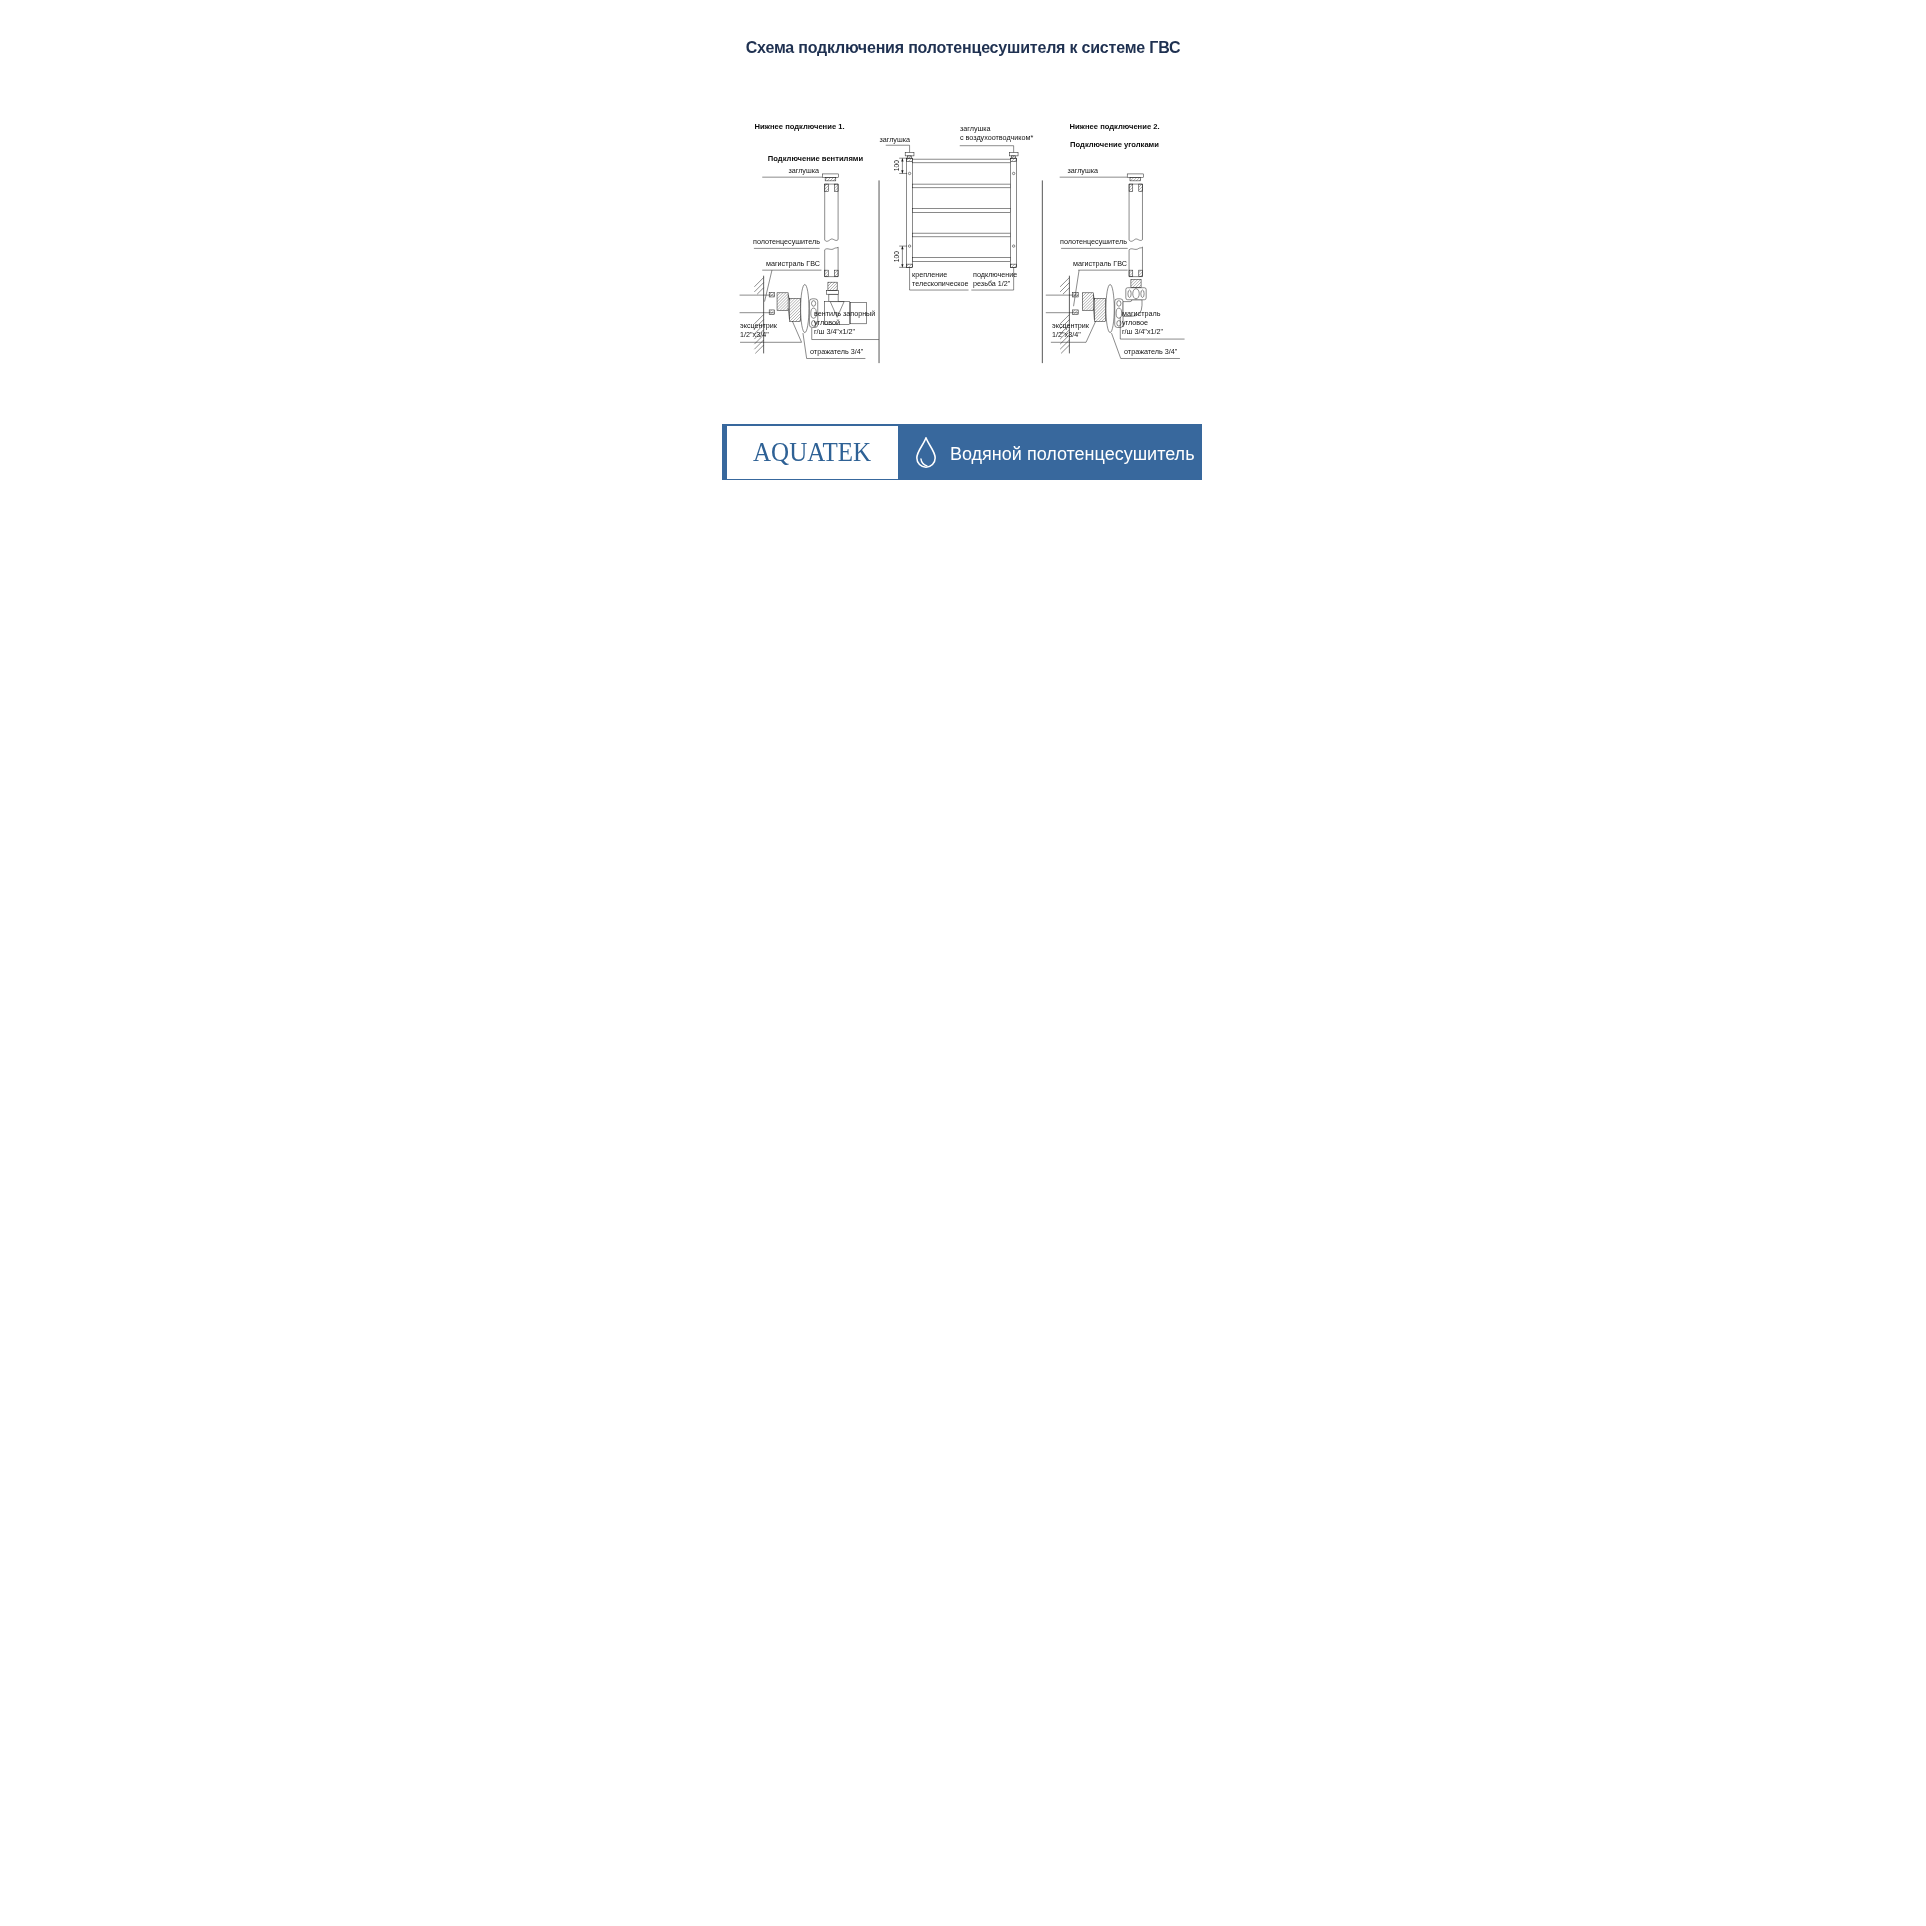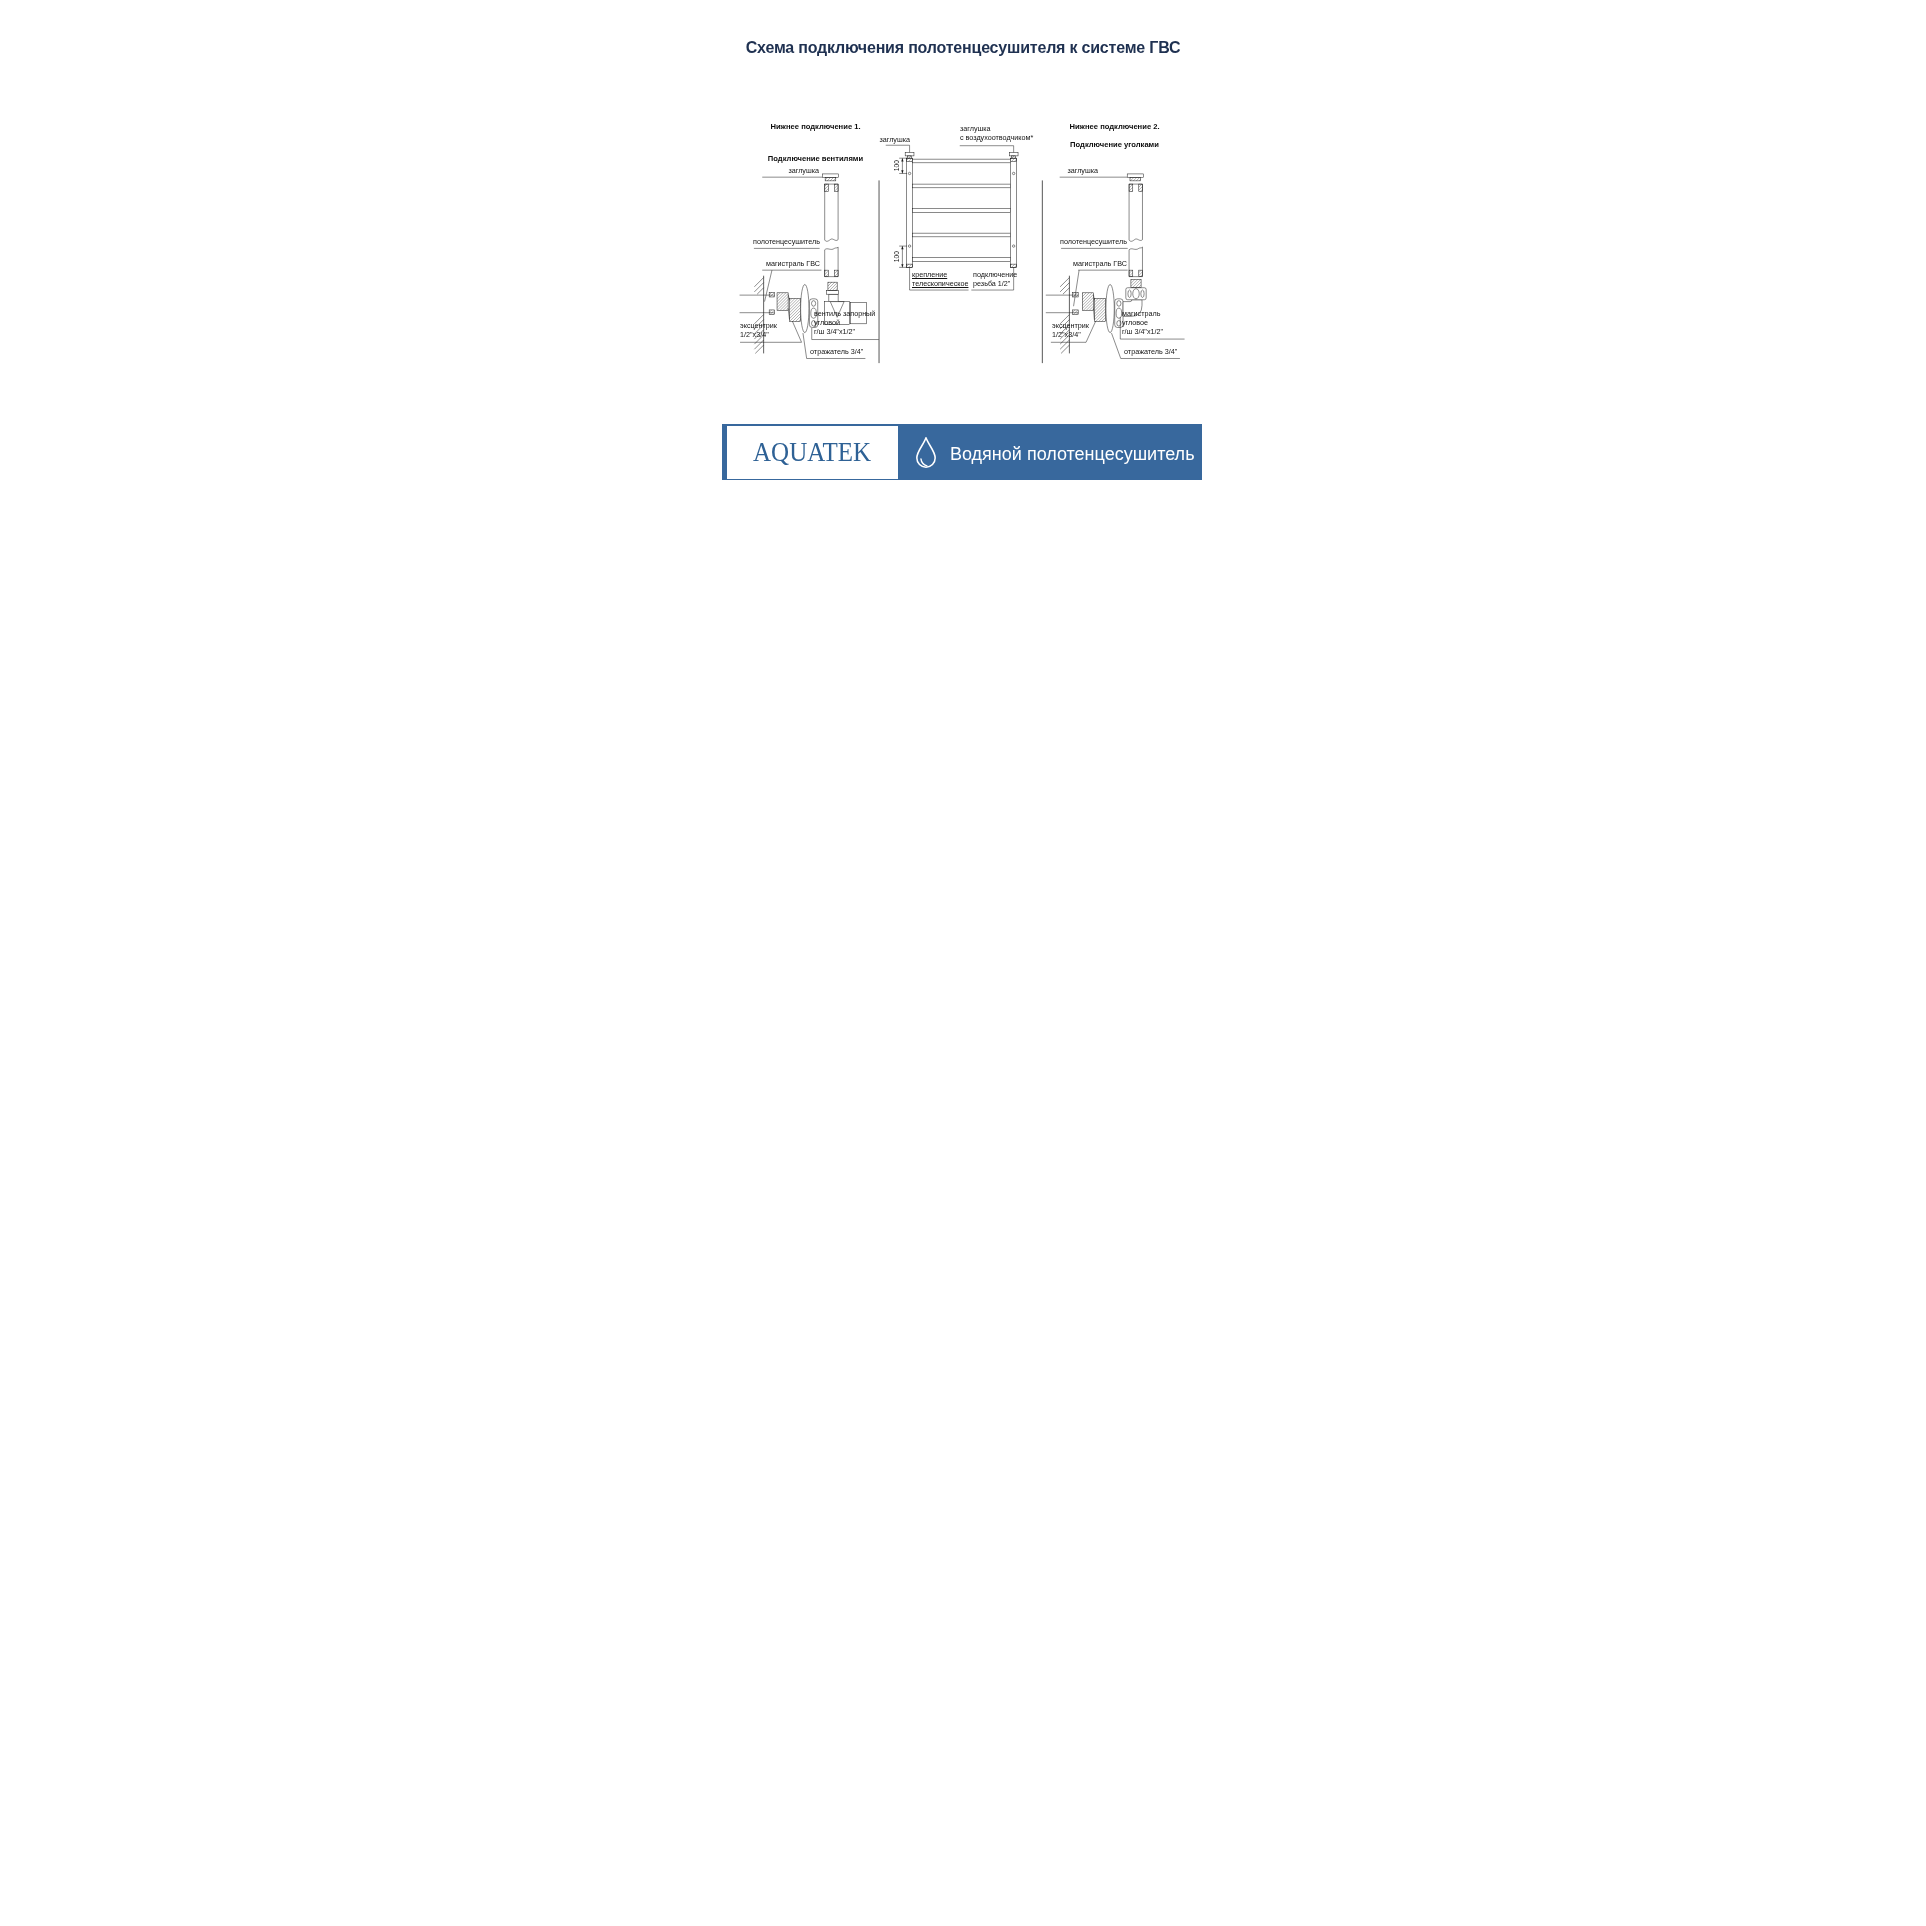--- a/index.html
+++ b/index.html
@@ -224,33 +224,33 @@
         <line x1="861" y1="733" x2="1000" y2="733"></line>
         <line x1="861" y1="733" x2="861" y2="686"></line>
         <line x1="862" y1="775" x2="990" y2="775"></line>
         <line x1="862" y1="775" x2="842" y2="720"></line>
       </g>
     </g>
   </svg>
 
   <div class="title txt">Схема подключения полотенцесушителя к системе ГВС</div>
 
-  <div class="sec-head txt" style="left:38px;top:122px;width:111px;text-align:center;">Нижнее подключение 1.</div>
+  <div class="sec-head txt" style="left:22px;top:122px;width:111px;text-align:center;">Нижнее подключение 1.</div>
   <div class="sec-head txt" style="left:38px;top:154px;width:111px;">Подключение вентилями</div>
   <div class="sec-head txt" style="left:337px;top:122px;width:111px;">Нижнее подключение 2.</div>
   <div class="sec-head txt" style="left:337px;top:140px;width:111px;">Подключение уголками</div>
 
   <div class="lbl r txt" style="right:294px;top:136px;">заглушка</div>
   <div class="lbl txt" style="left:238px;top:125px;">
     <span class="ln">заглушка</span>
     <span class="ln">с воздухоотводчиком*</span>
   </div>
   <div class="dim txt" style="left:167px;top:162px;">100</div>
   <div class="dim txt" style="left:167px;top:253px;">100</div>
-  <div class="lbl txt" style="left:190px;top:271px;text-decoration:underline;">
+  <div class="lbl txt" style="left:190px;top:271px;">
     <span class="ln">крепление</span>
     <span class="ln">телескопическое</span>
   </div>
   <div class="lbl txt" style="left:251px;top:271px;">
     <span class="ln">подключение</span>
     <span class="ln">резьба 1/2"</span>
   </div>
 
   <div class="lbl r txt" style="right:385px;top:167px;">заглушка</div>
   <div class="lbl r txt" style="right:384px;top:238px;">полотенцесушитель</div>

